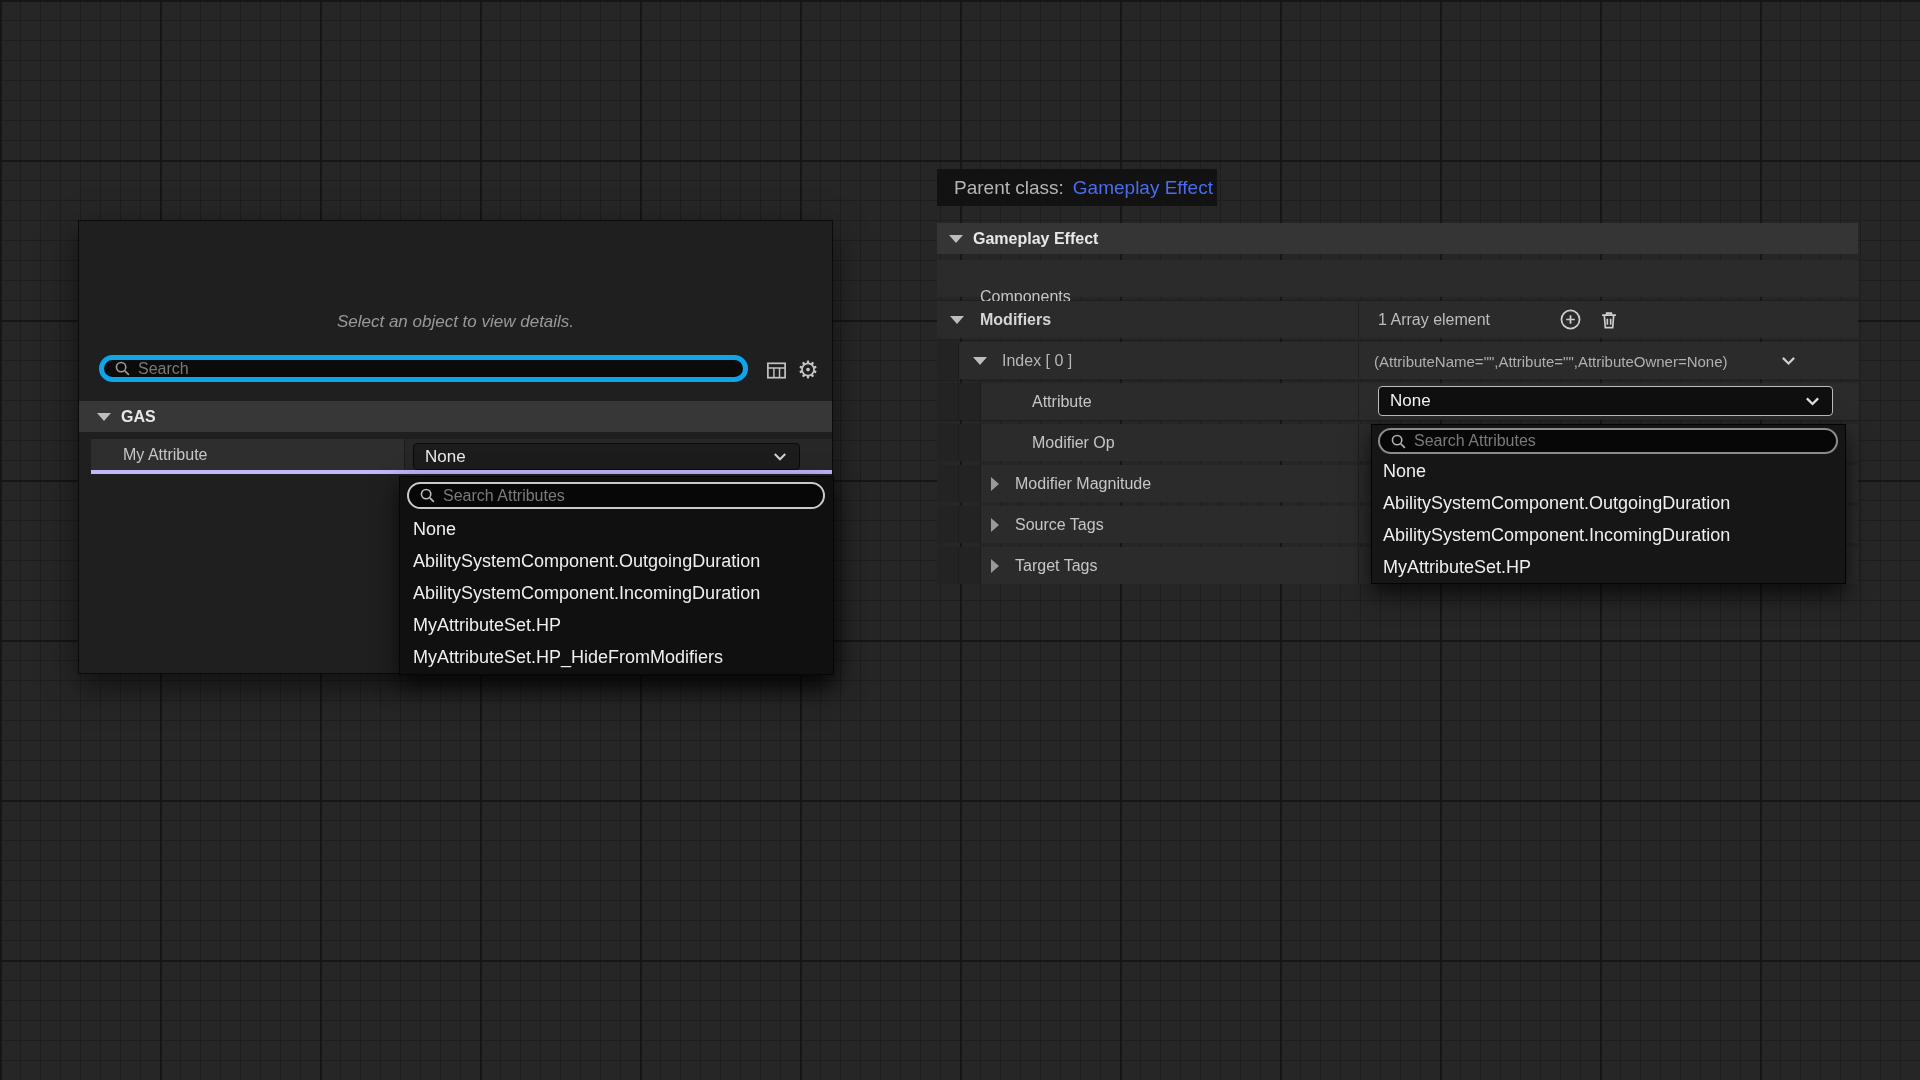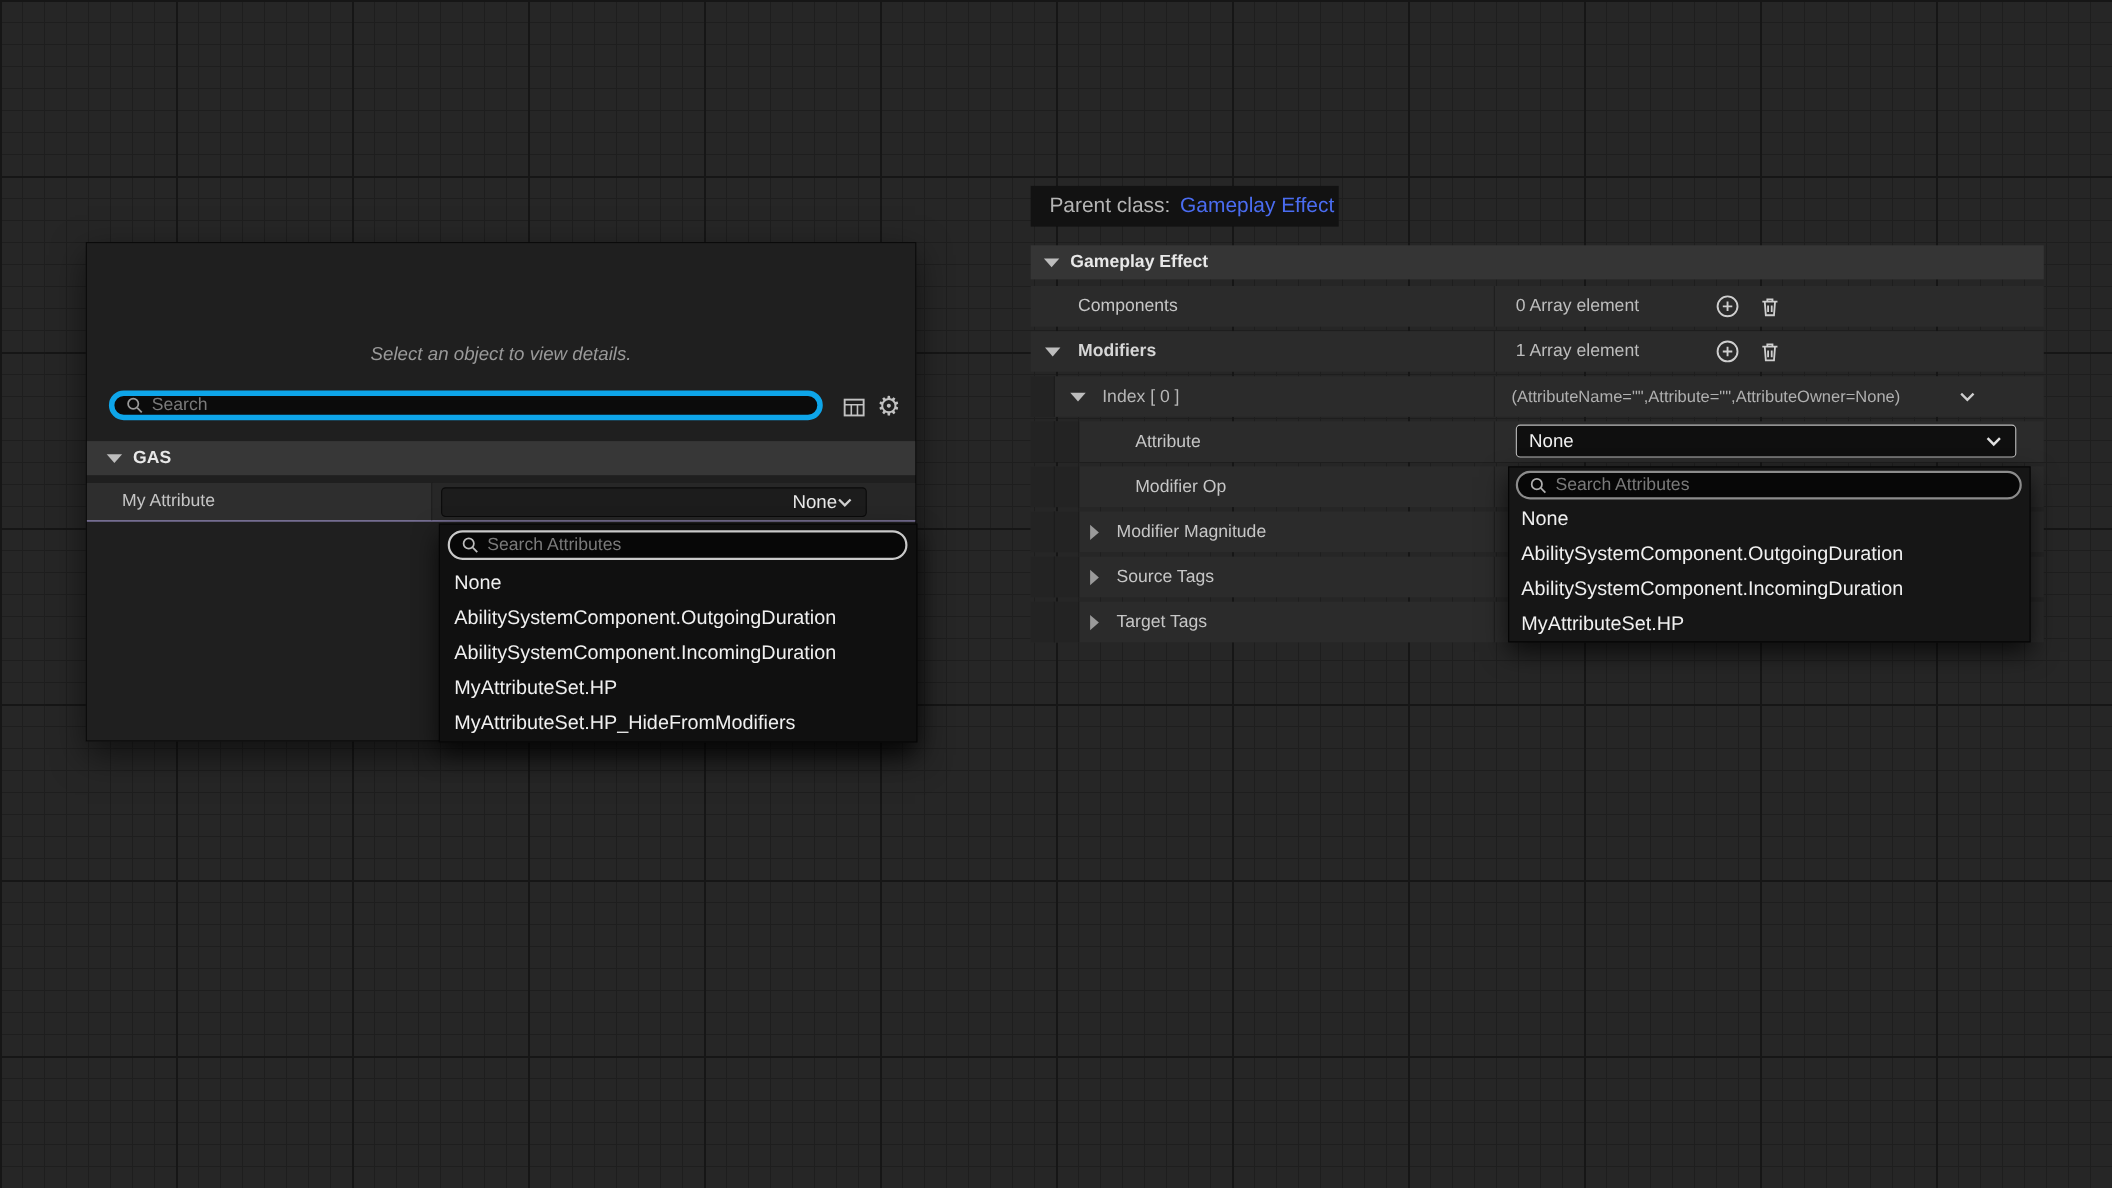--- a/index.html
+++ b/index.html
@@ -39,22 +39,22 @@
 
   .pe-search{ position:absolute; left:20px; top:134px; width:649px; height:27px; border:5px solid #0ea5e9; }
   .tool-icon{ position:absolute; top:136px; width:26px; height:26px; display:flex;
     align-items:center; justify-content:center; color:#c2c2c2; }
   .tool-icon.gear{ font-size:24px; line-height:24px; }
 
   .gas-header{ position:absolute; left:0; right:0; top:180px; height:31px; background:#373737;
     display:flex; align-items:center; gap:10px; padding-left:18px; }
   .cat-label{ font-weight:bold; font-size:16px; color:#e8e8e8; }
 
-  .pe-row{ position:absolute; left:0; right:0; top:218px; height:35px; display:flex;
-    border-bottom:1px solid #c4b5fd;text-align:right; }
+  .pe-row{ position:absolute; left:12px; right:0; top:218px; height:35px; display:flex;
+    border-bottom:4px solid #c4b5fd; }
   .pe-row-name{ width:314px; background:#2e2e2e; border-right:1px solid #1c1c1c; position:relative; }
   .pe-row-val{ flex:1; background:#272727; position:relative; }
   .pe-label{ position:absolute; left:32px; top:50%; transform:translateY(-50%);
     font-size:16px; color:#c6c6c6; white-space:nowrap; }
 
   .combo{ position:absolute; top:4px; height:27px; background:#1c1c1c; border:1px solid #0a0a0a;
     border-radius:4px; display:flex; align-items:center; }
   .combo .combo-text{ font-size:17px; color:#e8e8e8; padding-left:11px; flex:1; white-space:nowrap; }
   .combo .chev{ margin-right:12px; display:flex; }
   .pe-combo{ left:8px; width:387px; }
@@ -181,38 +181,23 @@
   <span class="parent-link">Gameplay Effect</span>
 </div>
 
 <div class="details">
 
   <div class="d-cat">
     <span class="tri-d"></span>
     <span class="cat-label">Gameplay Effect</span>
   </div>
 
-  <div class="d-row" style="top:37px;">
+  <div class="d-row" style="top:37px;align-items:flex-end;">
     <div class="d-name">
       <span class="d-label" style="left:43px;">Components</span>
-    </div>
-    <div class="d-val">
-      <span class="d-valtext" style="left:19px;">0 Array element</span>
-      <span class="icon-btn" style="left:199px;">
-        <svg viewBox="0 0 16 16" width="23" height="23">
-            <circle cx="8" cy="8" r="6.3" fill="none" stroke="#cfcfcf" stroke-width="1.2"></circle>
-            <path d="M8 5 v6 M5 8 h6" stroke="#cfcfcf" stroke-width="1.2"></path>
-          </svg>
-      </span>
-      <span class="icon-btn" style="left:238px;">
-        <svg viewBox="0 0 16 16" width="22" height="22">
-            <path d="M3 4.5 h10 M6.3 4.5 V3 h3.4 v1.5 M4.6 4.5 l.7 9 h5.4 l.7 -9" fill="none" stroke="#cfcfcf" stroke-width="1.2"></path>
-            <path d="M6.8 7 v4.4 M9.2 7 v4.4" stroke="#cfcfcf" stroke-width="1.2"></path>
-          </svg>
-      </span>
     </div>
   </div>
 
   <div class="d-row" style="top:78px;">
     <div class="d-name">
       <span class="arrow tri-d" style="left:13px;"></span>
       <span class="d-label" style="left:43px; font-weight:bold; color:#d6d6d6;">Modifiers</span>
     </div>
     <div class="d-val">
       <span class="d-valtext" style="left:19px;">1 Array element</span>

